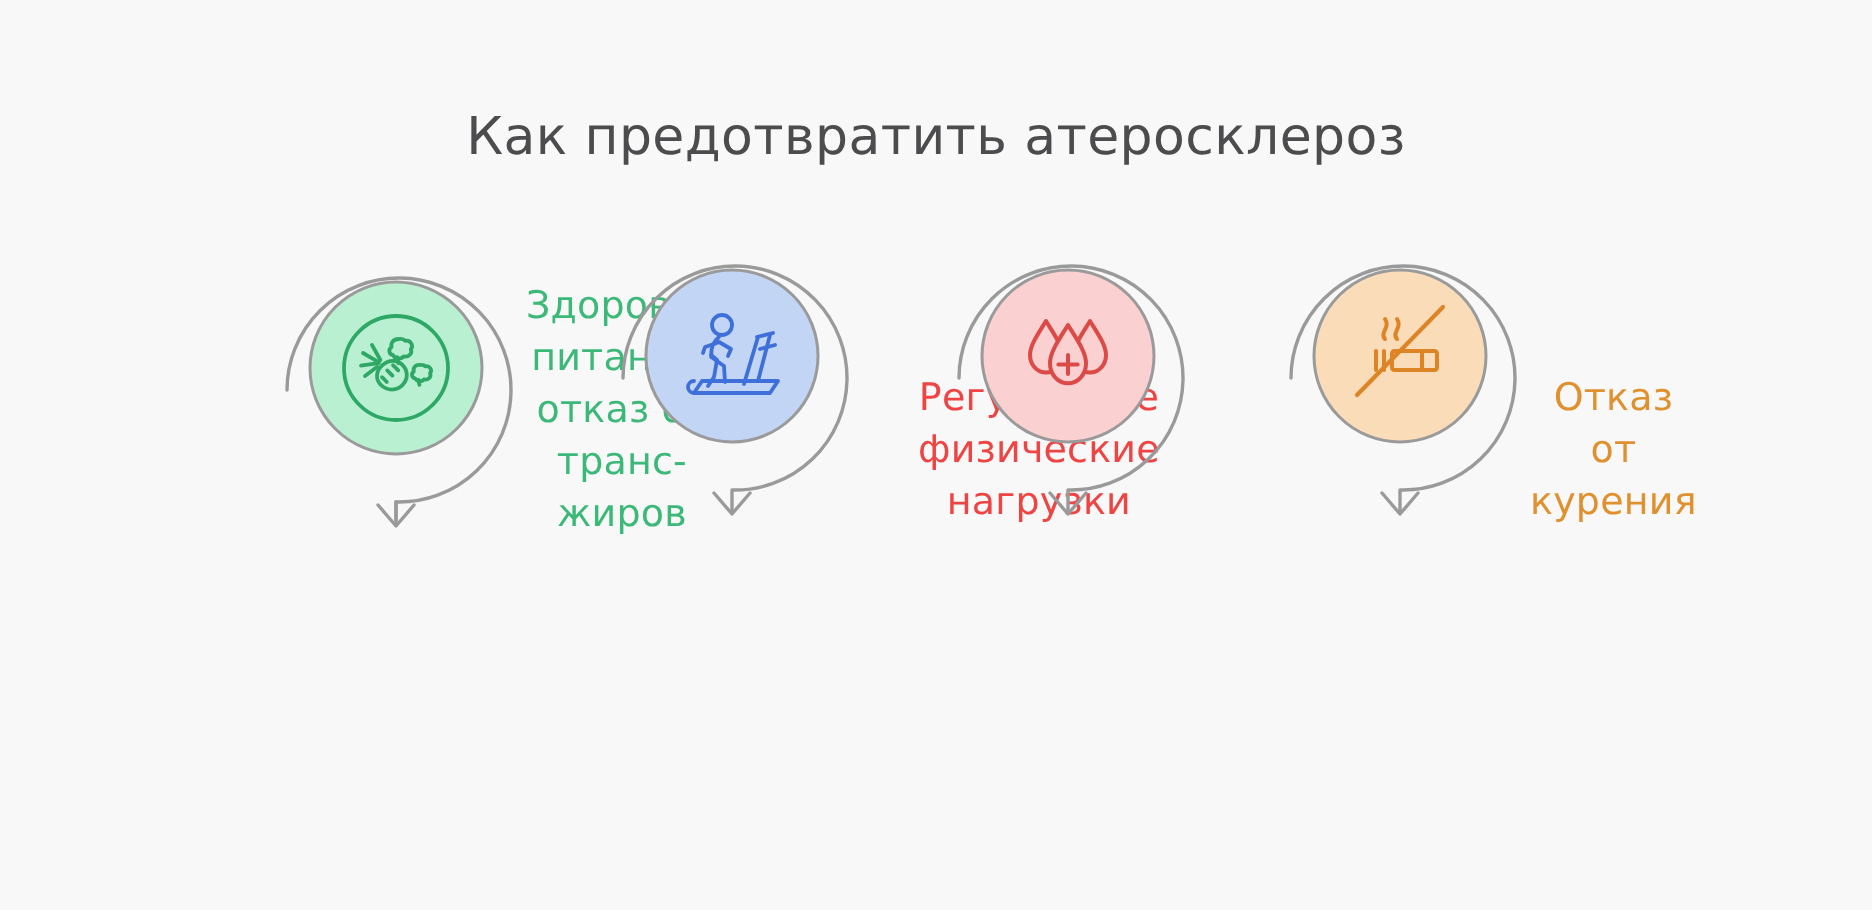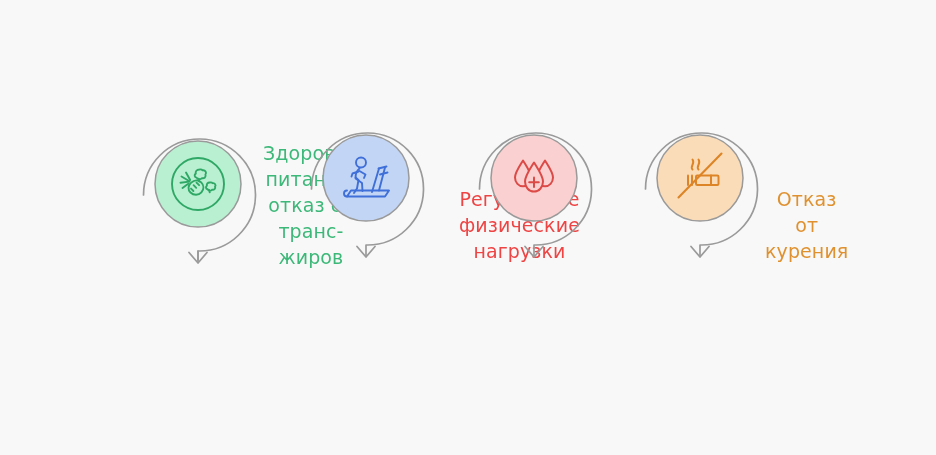--- a/index.html
+++ b/index.html
@@ -76,20 +76,21 @@
   .caption.c-green  { color: #3cb878; }
   .caption.c-blue   { color: #ef4444; margin-left: 28px; }
   .caption.c-red    { color: #e06a66; }
   .caption.c-orange { color: #e0912f; }
 </style>
 </head>
 <body>
 
 <div id="infographic">
 
+  <div id="page-title">Как предотвратить атеросклероз</div>
 
   <div id="columns">
 
     <div class="column">
       <div class="badge">
         <svg width="130" height="146" viewBox="0 0 130 146" xmlns="http://www.w3.org/2000/svg">
 
           <g fill="none" stroke="#9a9a9a" stroke-width="1.7" stroke-linecap="round" stroke-linejoin="round">
             <path d="M 10.5,71 A 56,56 0 1 1 65,127 L 65,134"></path>
             <path d="M 65,134 L 65,136"></path>

